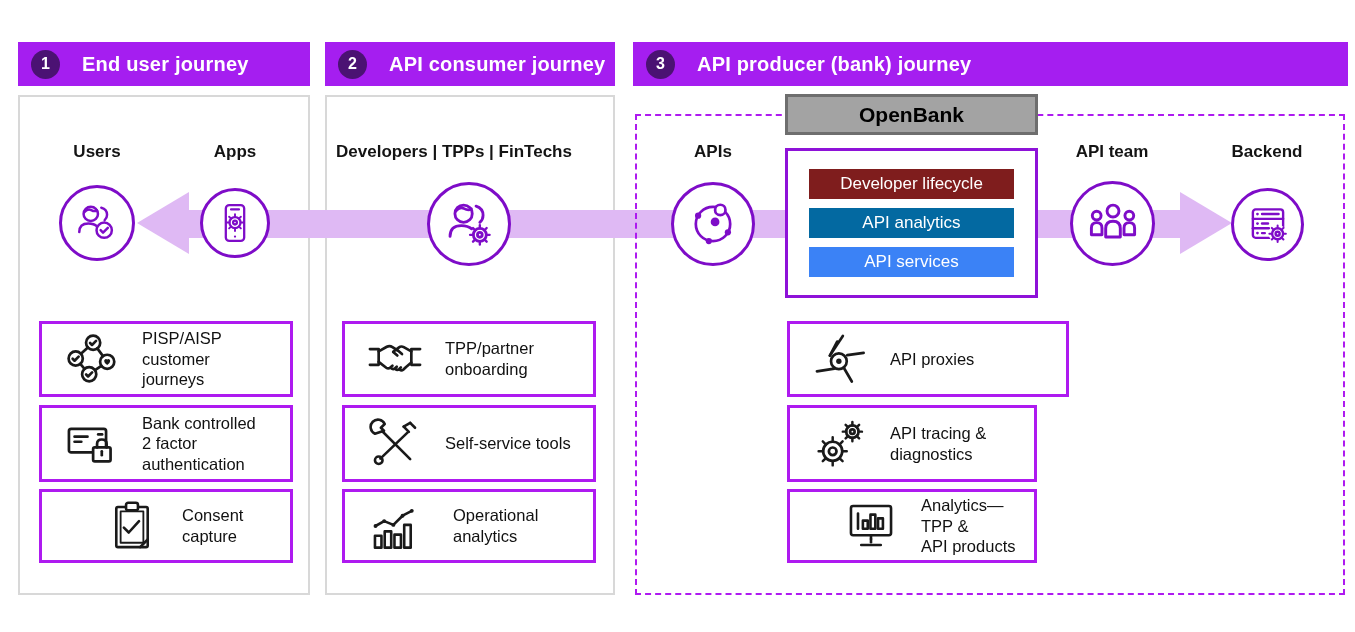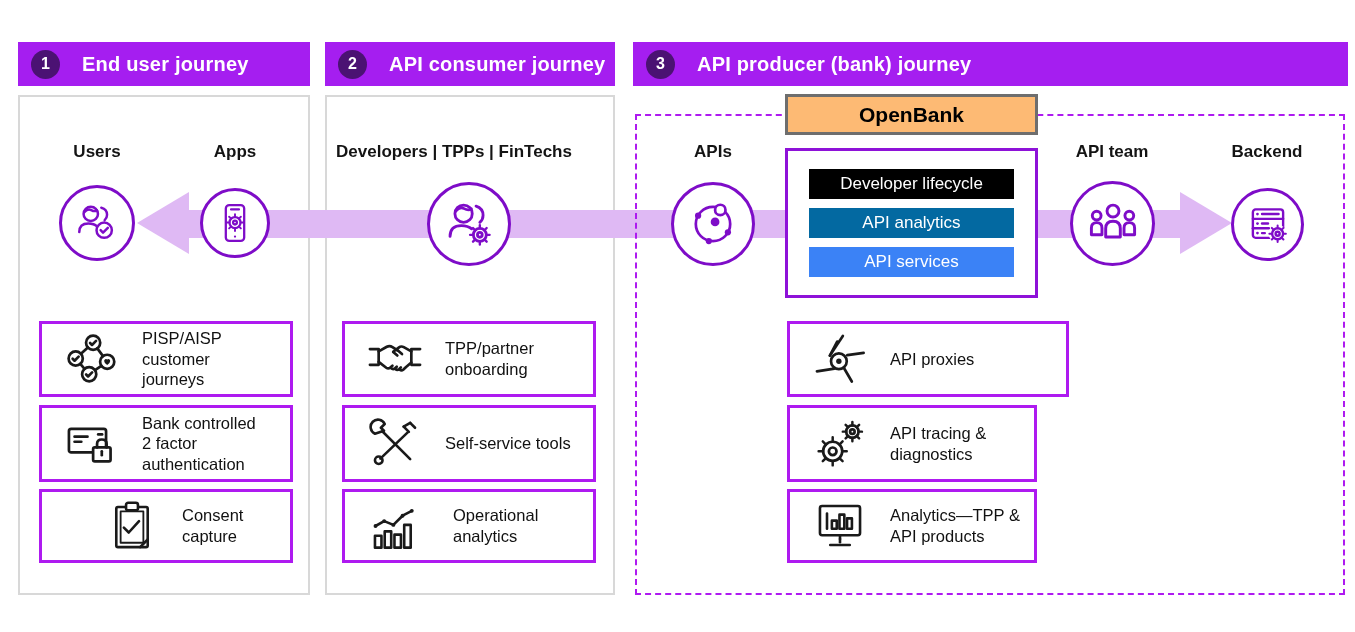--- a/index.html
+++ b/index.html
@@ -23,21 +23,21 @@
   .ah-left{border-top:31px solid transparent;border-bottom:31px solid transparent;border-right:52px solid #DFB9F4;}
   .ah-right{border-top:31px solid transparent;border-bottom:31px solid transparent;border-left:52px solid #DFB9F4;}
 
   
   .entity-label{position:absolute;top:142px;font-weight:bold;font-size:17px;color:#141414;
                 text-align:center;z-index:4;white-space:nowrap;}
   .circle{position:absolute;border-radius:50%;background:#fff;border:3px solid #7E0CC8;color:#7E0CC8;
           box-sizing:border-box;display:flex;align-items:center;justify-content:center;z-index:4;}
 
   
-  .obank-title{position:absolute;left:785px;top:94px;width:253px;height:41px;background:#fdba74;
+  .obank-title{position:absolute;left:785px;top:94px;width:253px;height:41px;background:#a3a3a3;
                border:3px solid #6E6E6E;box-sizing:border-box;display:flex;align-items:center;
                justify-content:center;font-weight:bold;font-size:21px;color:#000;z-index:5;}
   .obank-box{position:absolute;left:785px;top:148px;width:253px;height:150px;background:#fff;
              border:3px solid #8E12D8;box-sizing:border-box;display:flex;flex-direction:column;
              justify-content:center;gap:9px;padding:0 21px;z-index:4;}
   .layer{height:30px;display:flex;align-items:center;justify-content:center;color:#fff;font-size:17px;}
 
   
   .sbox{position:absolute;background:#fff;border:3px solid #AE1AF0;box-sizing:border-box;
         display:flex;align-items:center;z-index:4;}
@@ -149,21 +149,21 @@
       <path d="M17.5 32.8 H20.5"></path>
       <circle cx="34.5" cy="33.5" r="9.8" fill="#fff" stroke="none"></circle>
       <circle cx="34.5" cy="33.5" r="6"></circle>
       <circle cx="34.5" cy="33.5" r="2.2"></circle>
       <path d="M40.5 33.5H43.5M38.7 37.7L40.8 39.8M34.5 39.5V42.5M30.3 37.7L28.2 39.8M28.5 33.5H25.5M30.3 29.3L28.2 27.2M34.5 27.5V24.5M38.7 29.3L40.8 27.2" stroke-width="2.2"></path>
     </svg>
   </div>
 
   <div class="obank-title">OpenBank</div>
   <div class="obank-box">
-    <div class="layer" style="background-color: #000000;">Developer lifecycle</div>
+    <div class="layer" style="background-color: #7f1d1d;">Developer lifecycle</div>
     <div class="layer" style="background-color: #0369a1;">API analytics</div>
     <div class="layer" style="background-color: #3b82f6;">API services</div>
   </div>
 
   <div class="sbox" style="left:39px;top:321px;width:254px;height:76px;">
     <span class="icn">
         <svg width="54" height="54" viewBox="0 0 48 48" fill="none" stroke="currentColor" stroke-width="2.4" stroke-linecap="round" stroke-linejoin="round">
       <circle cx="25" cy="9.5" r="6.3"></circle>
           <circle cx="9.5" cy="23.5" r="6.3"></circle>
       <circle cx="21.5" cy="37.5" r="6.3"></circle>
@@ -289,21 +289,21 @@
       <path d="M26 30.5H30M23.5 36.5L26.3 39.3M17.5 39V43M11.5 36.5L8.7 39.3M9 30.5H5M11.5 24.5L8.7 21.7M17.5 22V18M23.5 24.5L26.3 21.7" stroke-width="2.2"></path>
       <circle cx="35" cy="13" r="5.5"></circle>
       <circle cx="35" cy="13" r="2"></circle>
       <path d="M40.5 13H43.5M38.9 16.9L41 19M35 18.5V21.5M31.1 16.9L29 19M29.5 13H26.5M31.1 9.1L29 7M35 7.5V4.5M38.9 9.1L41 7" stroke-width="2.2"></path>
     </svg>
       </span>
     <span class="txt">API tracing &amp;
 diagnostics</span>
   </div>
 
-  <div class="sbox" style="left:787px;top:489px;width:250px;height:74px;">
+  <div class="sbox" style="left:787px;top:489px;width:250px;height:74px;padding-left:31px;">
     <span class="icn">
         <svg width="52" height="52" viewBox="0 0 48 48" fill="none" stroke="currentColor" stroke-width="2.4" stroke-linecap="round" stroke-linejoin="round">
       <rect x="5.5" y="5.5" width="37" height="27" rx="2"></rect>
       <path d="M12 12.5 V26.5"></path>
       <rect x="16.5" y="19" width="4.5" height="7.5"></rect>
       <rect x="23.5" y="13.5" width="4.5" height="13"></rect>
       <rect x="30.5" y="17" width="4.5" height="9.5"></rect>
       <path d="M24 32.5 L24 39"></path>
       <circle cx="24" cy="36" r="1.2" fill="currentColor" stroke="none"></circle>
       <path d="M15 41.5 H33"></path>

